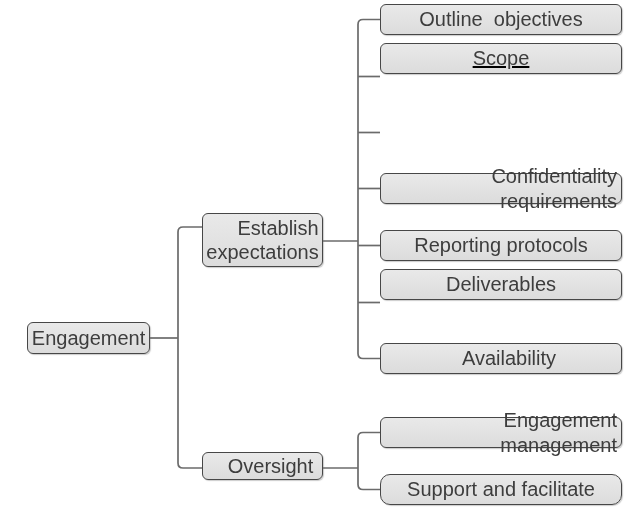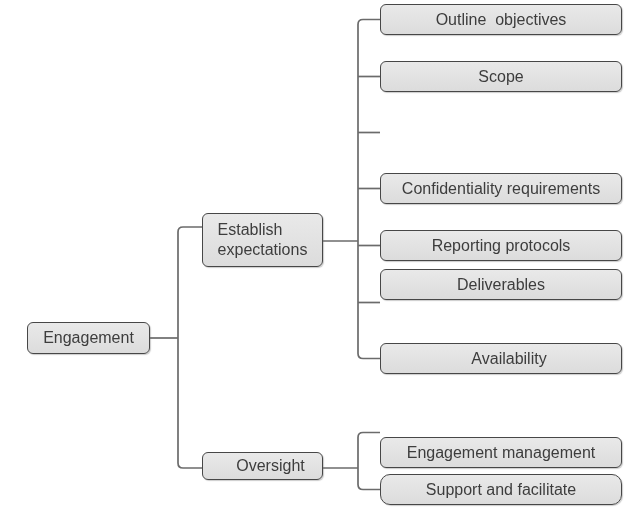--- a/index.html
+++ b/index.html
@@ -33,39 +33,39 @@
     display: flex;
     align-items: center;
     justify-content: center;
     background: linear-gradient(180deg, var(--box-fill-top, #e9e9e9), var(--box-fill-bottom, #dcdcdc));
     border: 1.6px solid var(--box-border, #474747);
     border-radius: 6px;
     box-shadow: 1px 1px 1px rgba(110,110,110,0.35);
   }
   .node-label {
     color: var(--text-color, #3d3d3d);
-    font-size: 16px;
+    font-size: 20px;
     line-height: 1.22;
-    text-align: left;
+    text-align: right;
     white-space: pre-wrap;
     padding: 0 4px;
   }
   
   .n-engagement { left: 27px;  top: 322px; width: 123px; height: 32px; }
   .n-establish  { left: 202px; top: 213px; width: 121px; height: 54px; }
   .n-oversight  { left: 202px; top: 452px; width: 121px; height: 28px; padding-left: 16px; }
   .leaf         { left: 380px; width: 242px; height: 31px; }
   .l-0 { top: 4px; }
-  .l-1 { top: 61px; }
+  .l-1 { top: 43px; text-decoration: underline; }
   .l-2 { top: 117px; }
   .l-3 { top: 173px; }
   .l-4 { top: 230px; }
   .l-5 { top: 269px; }
   .l-6 { top: 343px; padding-left: 16px; }
-  .l-7 { top: 417px; margin-top: 20px; }
+  .l-7 { top: 417px; }
   .l-8 { top: 474px; border-radius: 10px; }
 </style>
 </head>
 <body>
 
 <div class="canvas">
 
   <svg class="connectors" viewBox="0 0 630 513" xmlns="http://www.w3.org/2000/svg">
     <path d="M150 338 H178"></path>
     <path d="M202 227 H183 Q178 227 178 232 V463 Q178 468 183 468 H202"></path>

